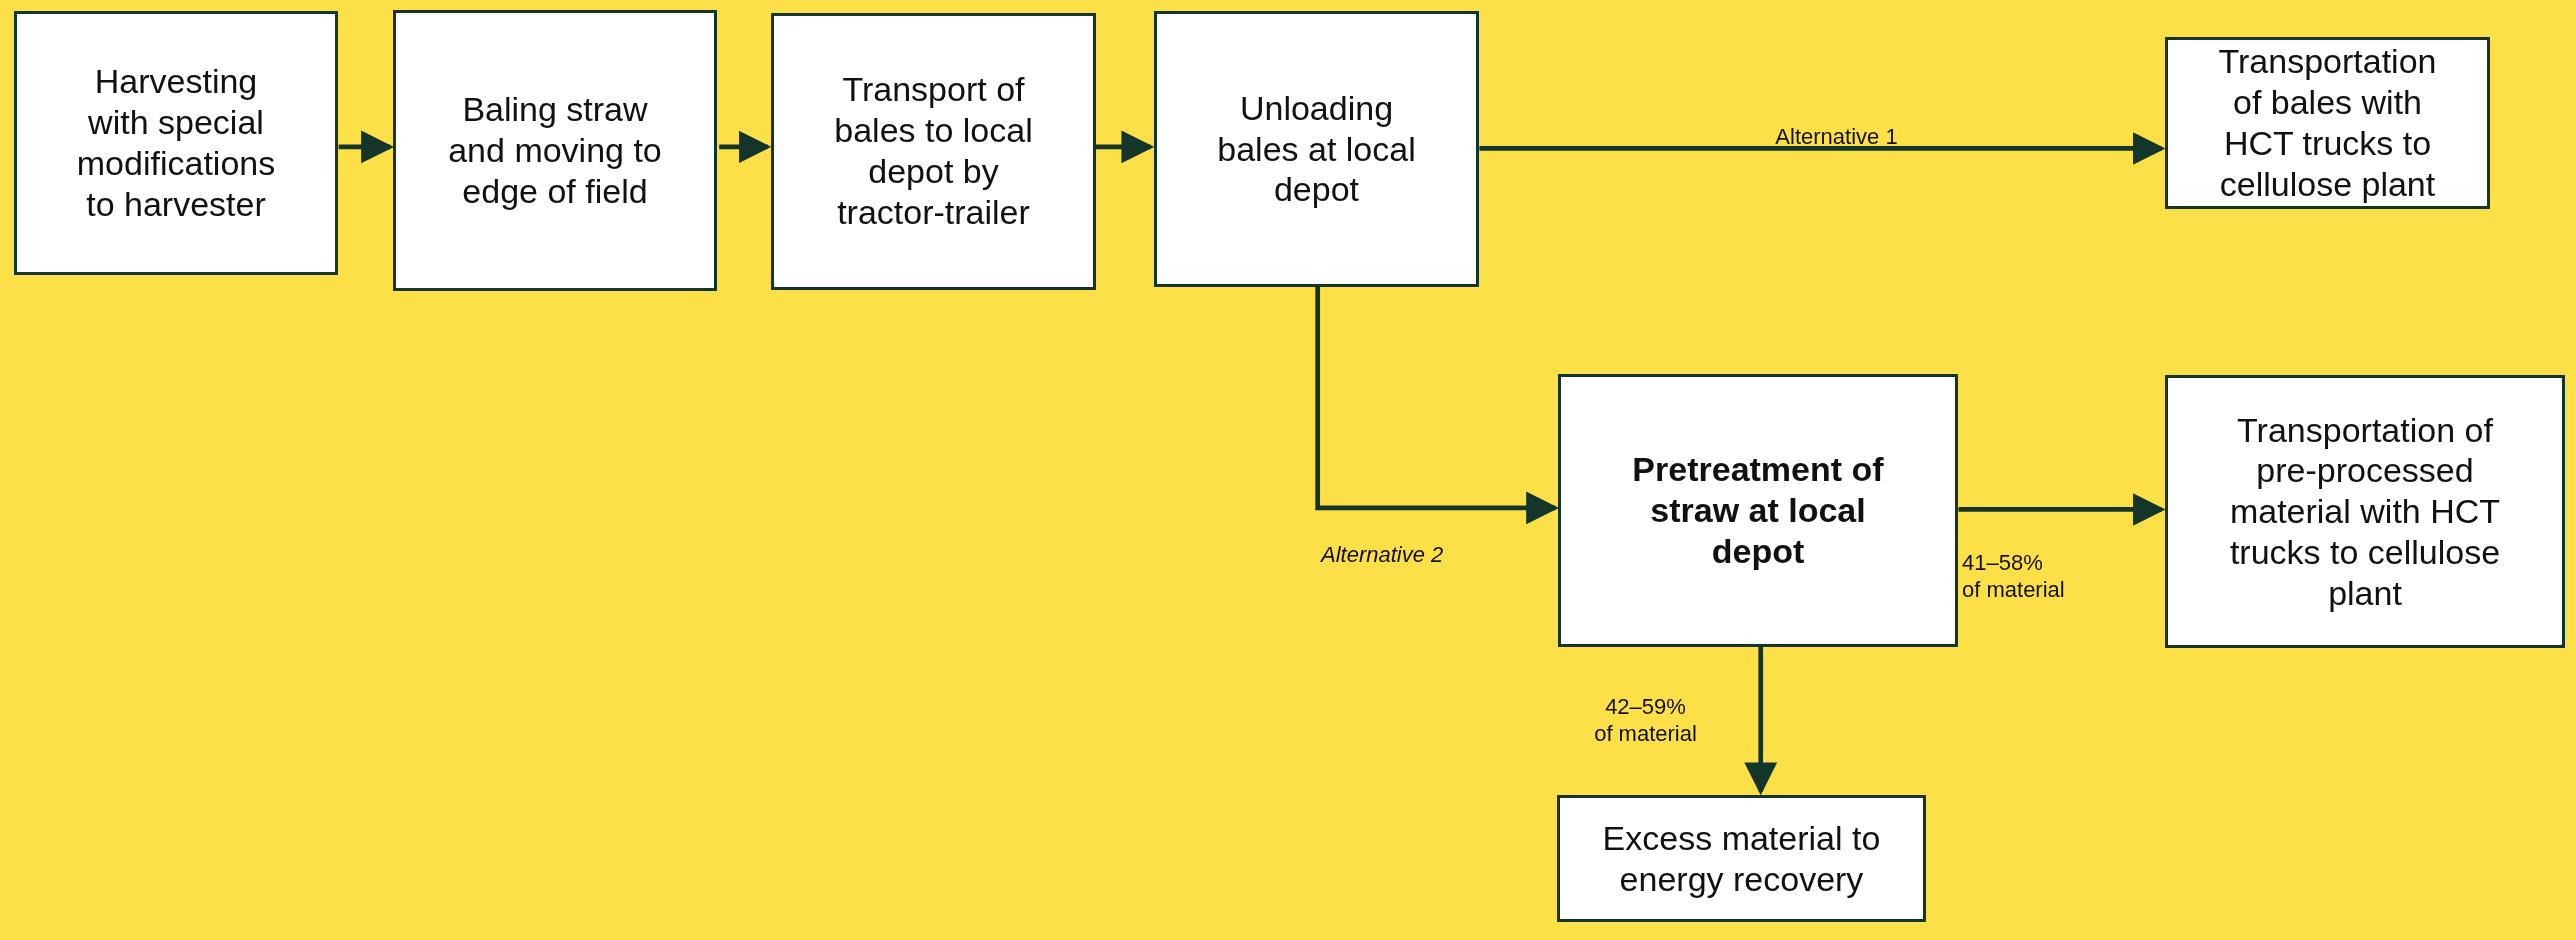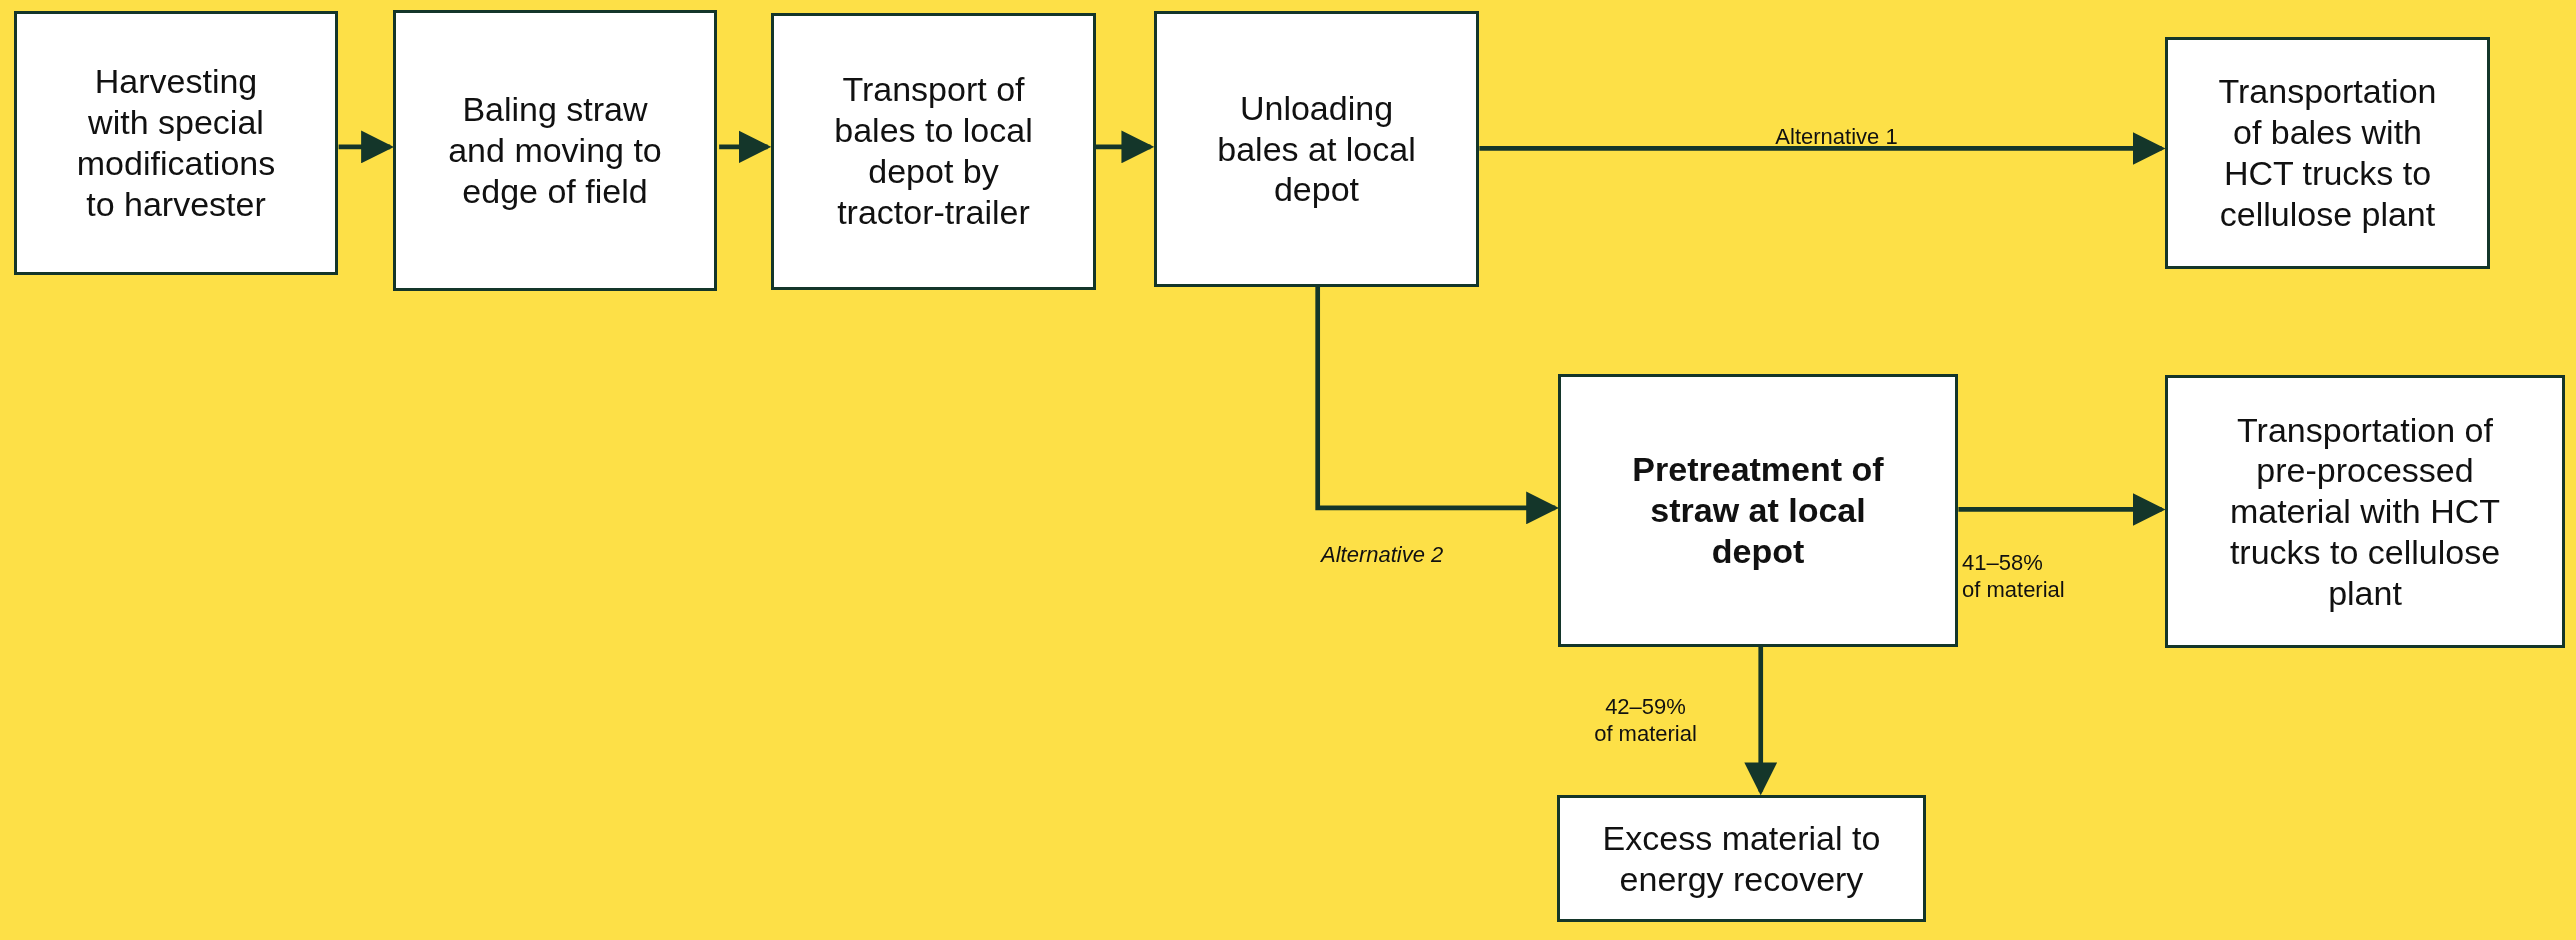--- a/index.html
+++ b/index.html
@@ -96,21 +96,21 @@
 and moving to
 edge of field</span>
   </div>
 
   <div class="node" style="left:1154px; top:11px; width:325px; height:276px;">
     <span>Unloading
 bales at local
 depot</span>
   </div>
 
-  <div class="node" style="left:2165px; top:37px; width:325px; height:232px;">
+  <div class="node" style="left:2165px; top:37px; width:325px; height:172px;">
     <span>Transportation
 of bales with
 HCT trucks to
 cellulose plant</span>
   </div>
 
   <div class="node" style="left:1558px; top:374px; width:400px; height:273px;font-weight:bold;">
     <span>Pretreatment of
 straw at local
 depot</span>

